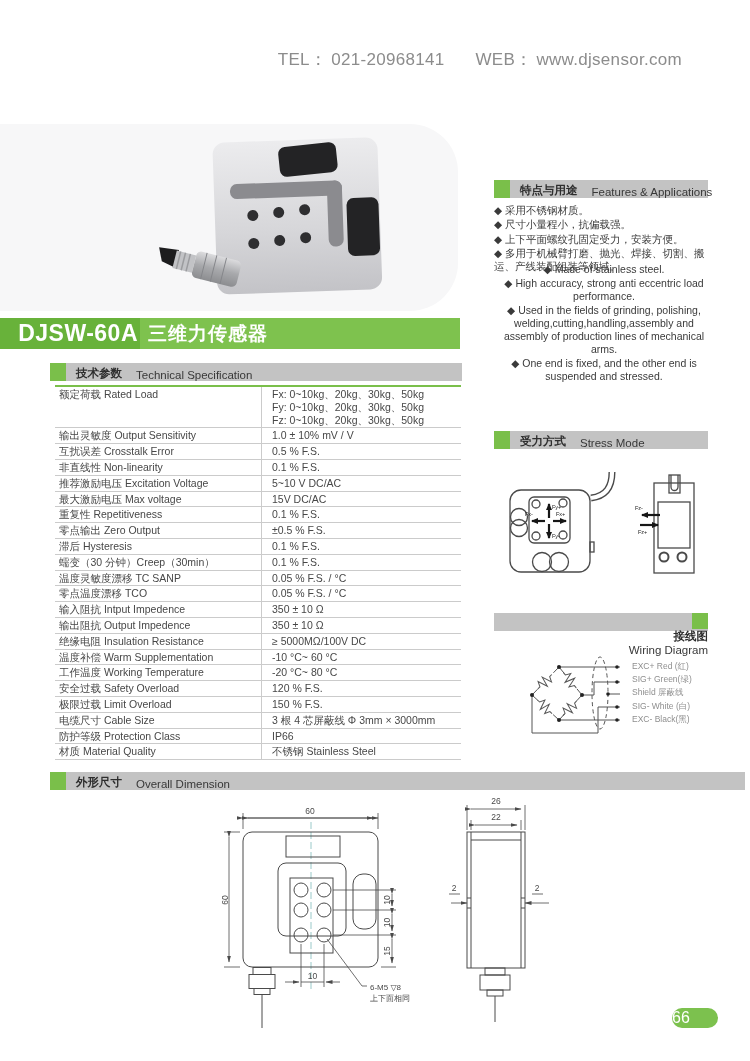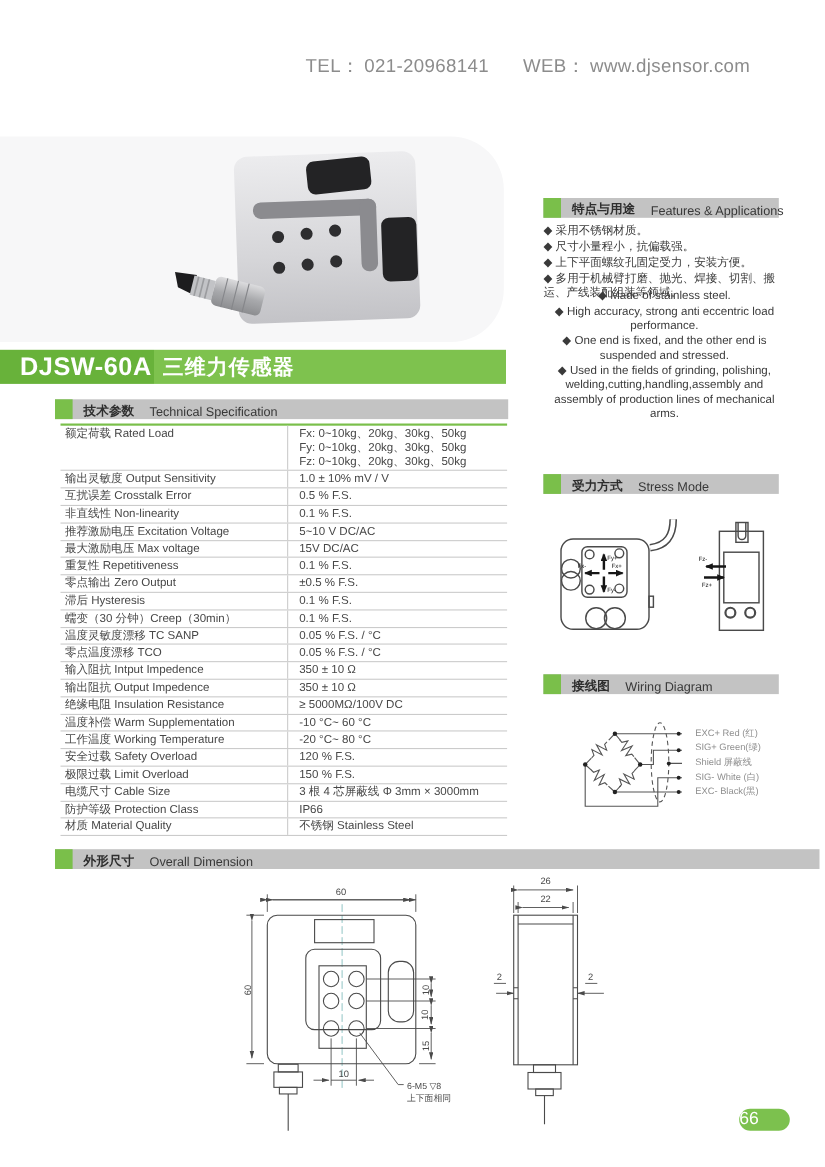--- a/index.html
+++ b/index.html
@@ -239,24 +239,24 @@
 
 <div class="abs feat-list" style="left:494px;top:263px;text-align:center;">
 
 <div class="feat">
     <span class="bullet">◆</span><span>Made of stainless steel.</span>
   </div>
     <div class="feat">
     <span class="bullet">◆</span><span>High accuracy, strong anti eccentric load performance.</span>
   </div>
     <div class="feat">
+    <span class="bullet">◆</span><span>Used in the fields of grinding, polishing, welding,cutting,handling,assembly and assembly of production lines of mechanical arms.</span>
+  </div>
+    <div class="feat">
     <span class="bullet">◆</span><span>One end is fixed, and the other end is suspended and stressed.</span>
-  </div>
-    <div class="feat">
-    <span class="bullet">◆</span><span>Used in the fields of grinding, polishing, welding,cutting,handling,assembly and assembly of production lines of mechanical arms.</span>
   </div>
   </div>
 
 <div class="abs sec-hdr" style="left:494px;top:431px;width:214px;">
   <span class="sq"></span>
   <span class="zh">受力方式</span>
   <span class="en">Stress Mode</span>
 </div>
 
 <svg class="abs" style="left:495px;top:470px;" width="125" height="135" viewBox="0 0 125 135">
@@ -307,21 +307,21 @@
       <circle cx="62" cy="87" r="4.5" stroke-width="2"></circle>
   </g>
   <g stroke="#161616" stroke-width="2.2">
     <line x1="40" y1="45" x2="22" y2="45" marker-end="url(#mB)"></line>
     <line x1="20" y1="55" x2="38" y2="55" marker-end="url(#mB)"></line>
   </g>
   <text class="force-lbl" x="15" y="40">Fz-</text>
   <text class="force-lbl" x="18" y="64">Fz+</text>
 </svg>
 
-<div class="abs sec-hdr" style="left:494px;top:613px;width:214px;">
+<div class="abs sec-hdr" style="left:494px;top:613px;width:214px;flex-direction:column;">
   <span class="sq"></span>
   <span class="zh">接线图</span>
   <span class="en">Wiring Diagram</span>
 </div>
 
 <svg class="abs" style="left:495px;top:640px;" width="130" height="115" viewBox="0 0 130 115">
   <g fill="none" stroke="#555" stroke-width="1">
     <line x1="37" y1="55" x2="42.6" y2="49.2"></line>
       <line x1="58.4" y1="32.8" x2="64" y2="27"></line>
     <line x1="64" y1="27" x2="69.1" y2="33.2"></line>

